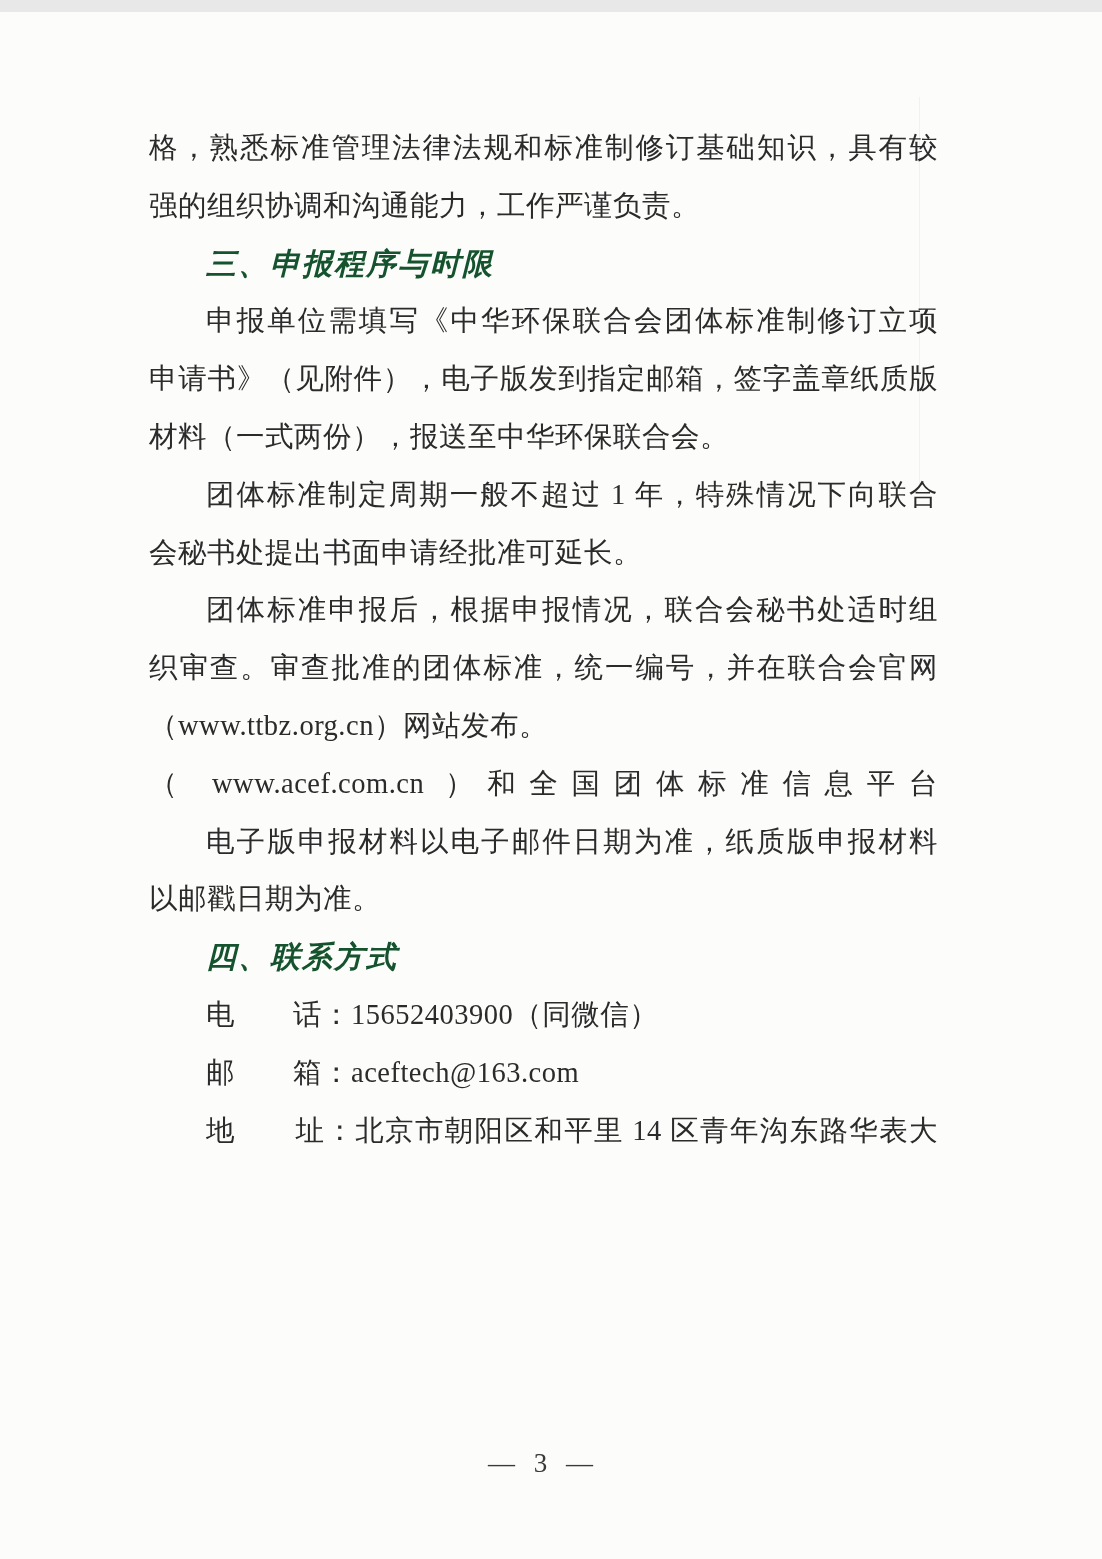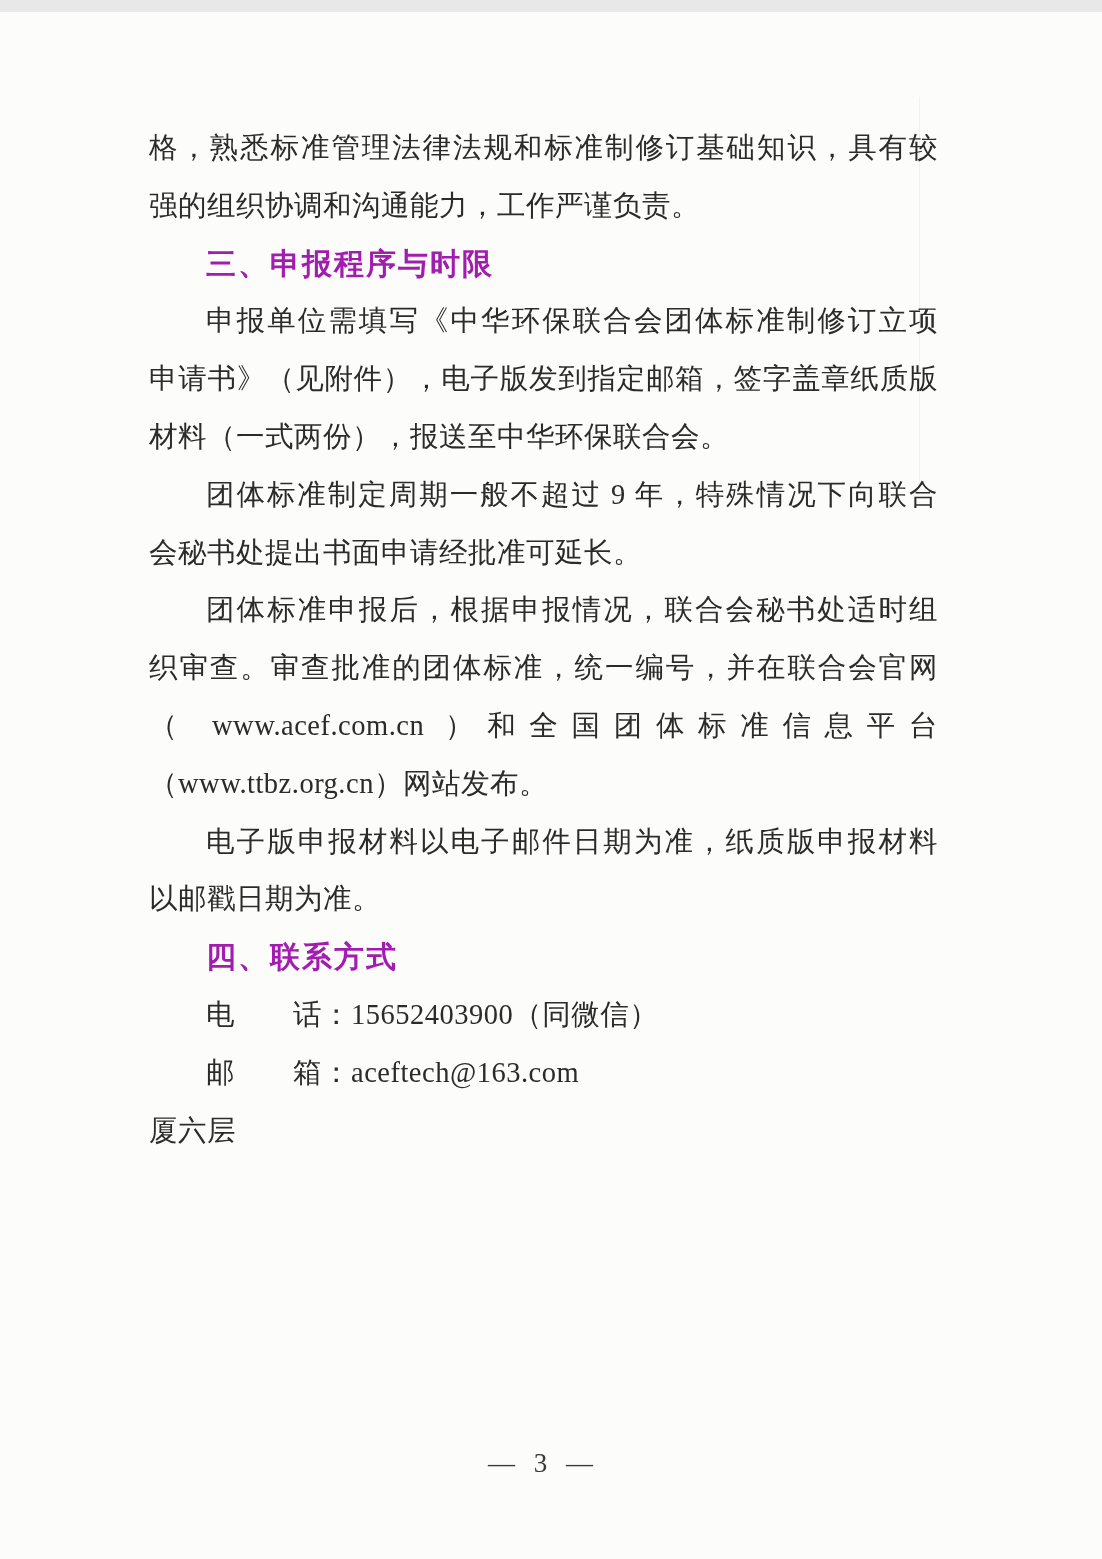--- a/index.html
+++ b/index.html
@@ -46,21 +46,22 @@
   .jf {
     text-align: justify;
     text-align-last: justify;
     text-justify: inter-character;
   }
   .hd {
     font-family: "Liberation Sans", "DejaVu Sans", sans-serif;
     font-weight: 700;
     font-size: 30px;
     letter-spacing: 2px;
-    color: #a21caf;
+    color: #14532d;
+    font-style: italic;
   }
   .pagenum {
     position: absolute;
     left: 149px;
     top: 1436px;
     width: 789px;
     text-align: center;
     font-size: 27px;
     letter-spacing: 6px;
     color: var(--ink-soft);
@@ -72,28 +73,28 @@
 <div class="page">
   <div class="scan-artifact"></div>
 
   <div class="content">
     <div class="ln jf">格，熟悉标准管理法律法规和标准制修订基础知识，具有较</div>
     <div class="ln">强的组织协调和沟通能力，工作严谨负责。</div>
     <div class="ln hd ind">三、申报程序与时限</div>
     <div class="ln ind jf">申报单位需填写《中华环保联合会团体标准制修订立项</div>
     <div class="ln jf">申请书》（见附件），电子版发到指定邮箱，签字盖章纸质版</div>
     <div class="ln">材料（一式两份），报送至中华环保联合会。</div>
-    <div class="ln ind jf">团体标准制定周期一般不超过 9 年，特殊情况下向联合</div>
+    <div class="ln ind jf">团体标准制定周期一般不超过 1 年，特殊情况下向联合</div>
     <div class="ln">会秘书处提出书面申请经批准可延长。</div>
     <div class="ln ind jf">团体标准申报后，根据申报情况，联合会秘书处适时组</div>
     <div class="ln jf">织审查。审查批准的团体标准，统一编号，并在联合会官网</div>
+    <div class="ln">（www.ttbz.org.cn）网站发布。</div>
     <div class="ln jf">（ www.acef.com.cn ）和全国团体标准信息平台</div>
-    <div class="ln">（www.ttbz.org.cn）网站发布。</div>
     <div class="ln ind jf">电子版申报材料以电子邮件日期为准，纸质版申报材料</div>
     <div class="ln">以邮戳日期为准。</div>
     <div class="ln hd ind">四、联系方式</div>
     <div class="ln ind">电　　话：15652403900（同微信）</div>
     <div class="ln ind">邮　　箱：aceftech@163.com</div>
-    <div class="ln">厦六层</div>
+    <div class="ln ind jf">地　　址：北京市朝阳区和平里 14 区青年沟东路华表大</div>
   </div>
 
   <div class="pagenum">— 3 —</div>
 </div>
 
 </body></html>

